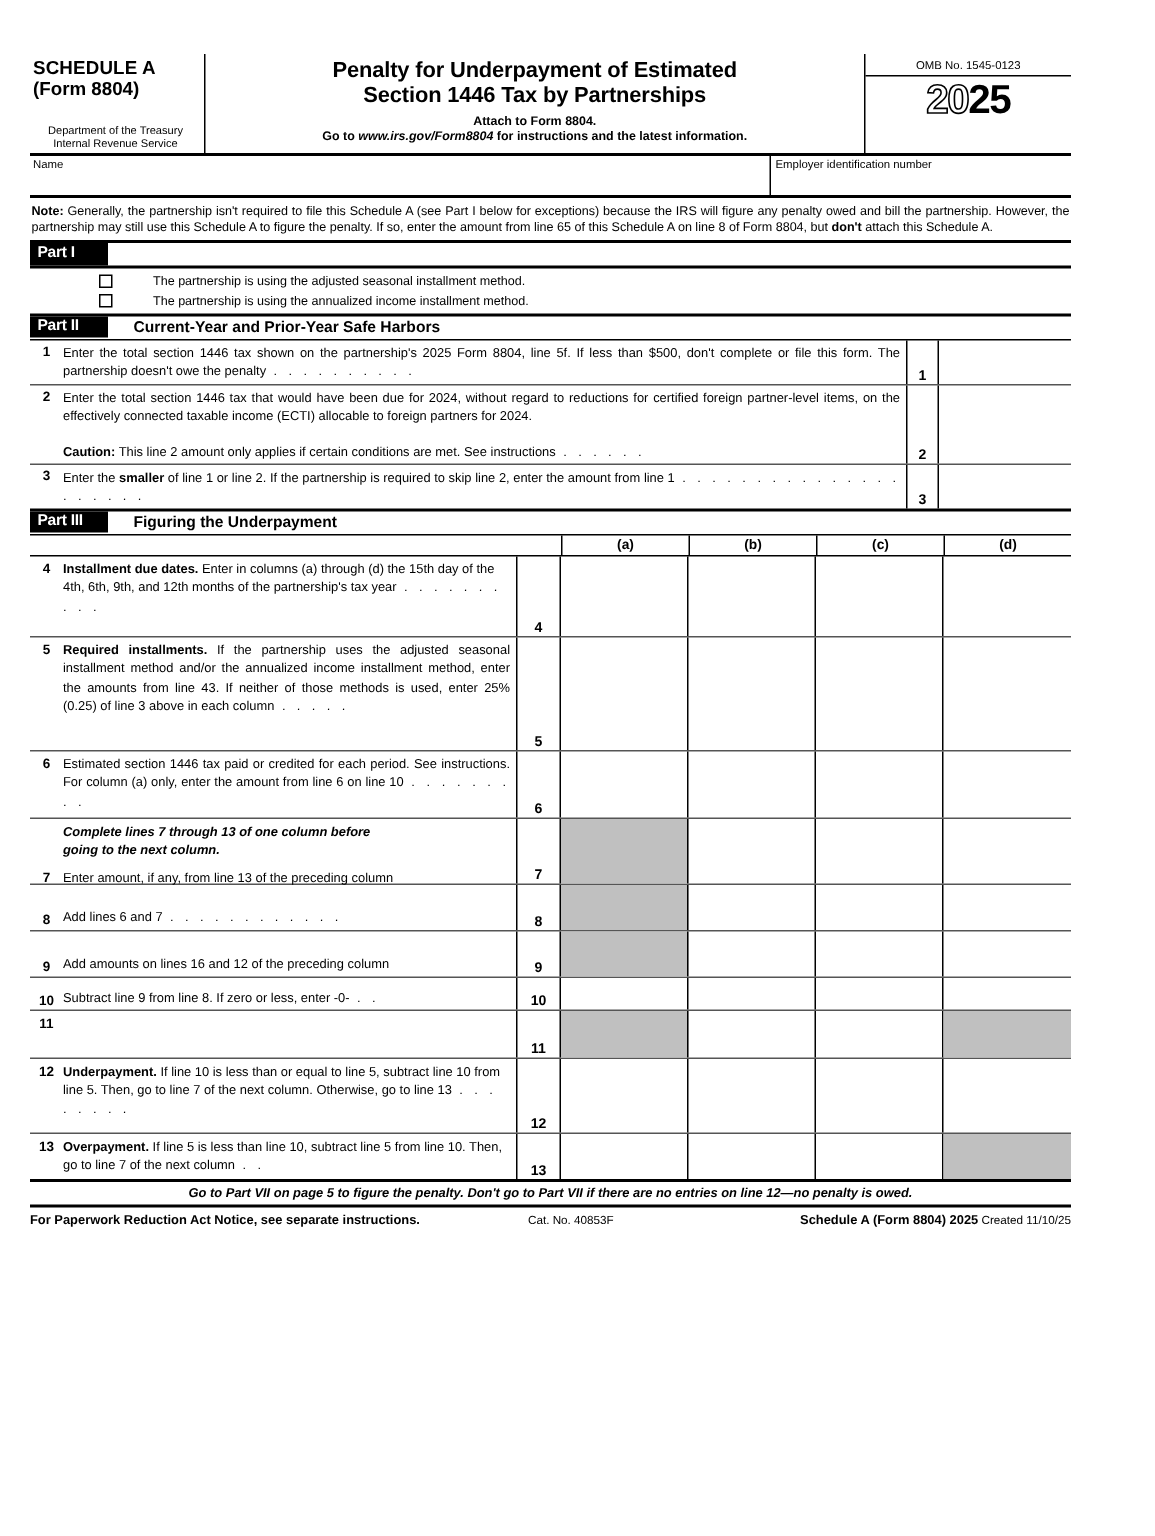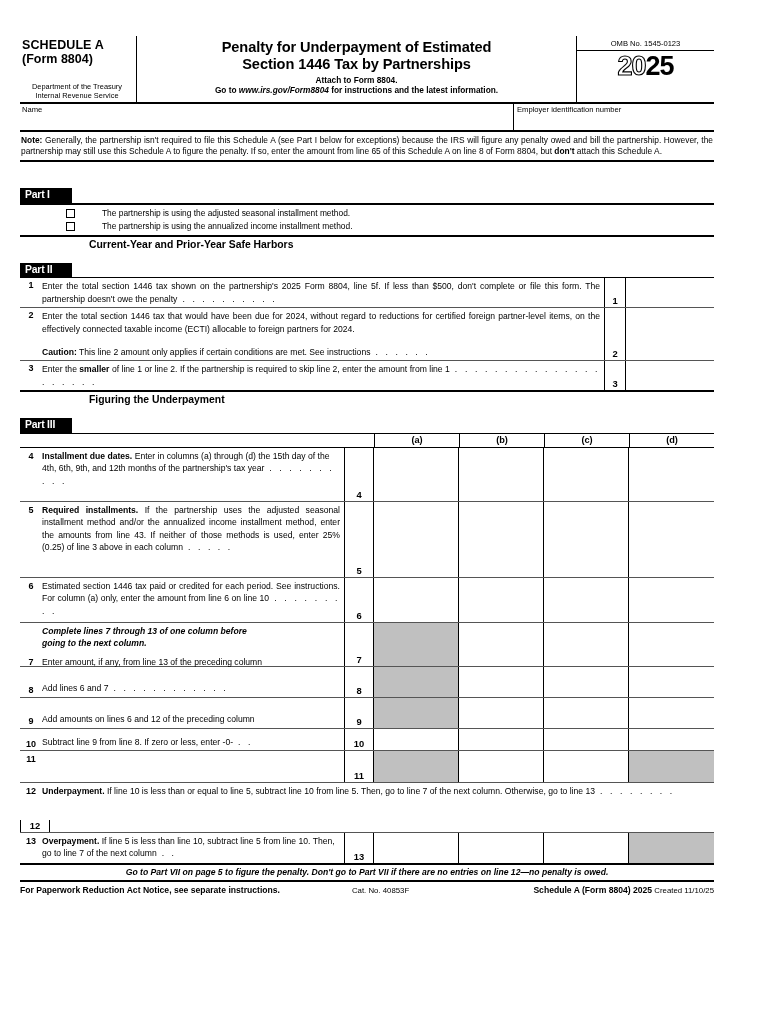--- a/index.html
+++ b/index.html
@@ -36,21 +36,21 @@
   .einbox { width:200px; padding:1px 3px; }
   .fieldlab { font-size:7.6px; line-height:9px; }
 
   
   .note { font-size:8.4px; line-height:11.2px; padding:3px 1px 3px; text-align:justify; border-bottom:2.5px solid #000;}
   .note b { font-weight:bold; }
 
   
   .partbar { display:flex; align-items:flex-start; border-bottom:1.4px solid #000; }
   .parttag { background:#000; color:#fff; font-size:10.4px; font-weight:bold;
-             padding:1px 7px 1px 5px; min-width:52px; line-height:12.5px; letter-spacing:-0.2px;margin-top:26px;}
+             padding:1px 7px 1px 5px; min-width:52px; line-height:12.5px; letter-spacing:-0.2px;}
   .parttitle { font-size:10.4px; font-weight:bold; padding:1px 0 1px 17px; line-height:13px; }
   .partbar.multiline { border-bottom:2.5px solid #000; }
   .partbody { font-size:9px; line-height:12px; padding:1px 0 2px 17px; flex:1;}
   .partbody b { font-weight:bold; }
 
   
   .cbrow { display:flex; align-items:center; padding:1px 0 1px 46px;gap:20px; }
   .cbox { width:9px; height:9px; border:1.1px solid #000; margin-right:7px; flex:none; }
   .cbtxt { font-size:8.4px; line-height:11px; }
   .cbwrap { border-bottom:2.2px solid #000; padding:2px 0 2px; }
@@ -266,21 +266,21 @@
     <div class="p3num">8</div>
     <div class="cell shade"></div>
     <div class="cell"></div>
     <div class="cell"></div>
     <div class="cell"></div>
   </div>
 
   <div class="p3row" style="height:31px;">
     <div class="p3lbl" style="align-items:flex-end;">
       <div class="p3n">9</div>
-      <div class="p3t"><span>Add amounts on lines 6 and 12 of the preceding column</span></div>
+      <div class="p3t"><span>Add amounts on lines 16 and 12 of the preceding column</span></div>
     </div>
     <div class="p3num">9</div>
     <div class="cell shade"></div>
     <div class="cell"></div>
     <div class="cell"></div>
     <div class="cell"></div>
   </div>
 
   <div class="p3row" style="height:22px;">
     <div class="p3lbl" style="align-items:flex-end; padding-bottom:1px;">
@@ -298,21 +298,21 @@
     <div class="p3lbl" style="align-items:flex-start;">
       <div class="p3n">11</div>
     </div>
     <div class="p3num">11</div>
     <div class="cell shade"></div>
     <div class="cell"></div>
     <div class="cell"></div>
     <div class="cell shade"></div>
   </div>
 
-  <div class="p3row" style="height:50px;flex-direction:column;">
+  <div class="p3row" style="height:50px;">
     <div class="p3lbl" style="align-items:flex-start;">
       <div class="p3n">12</div>
       <div class="p3t"><b>Underpayment.</b><span> If line 10 is less than or equal to line 5, subtract line 10 from line 5. Then, go to line 7 of the next column. Otherwise, go to line 13</span><span class="dots"> . . . . . . . .</span></div>
     </div>
     <div class="p3num">12</div>
     <div class="cell"></div>
     <div class="cell"></div>
     <div class="cell"></div>
     <div class="cell"></div>
   </div>

